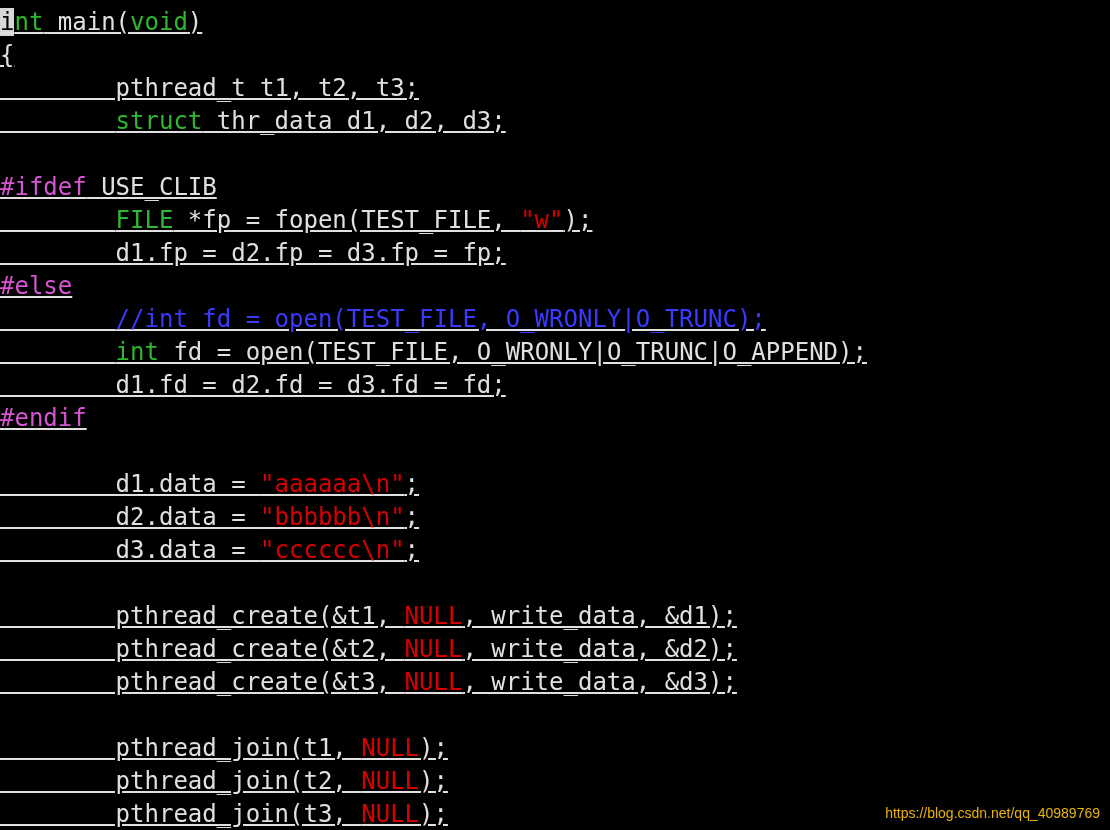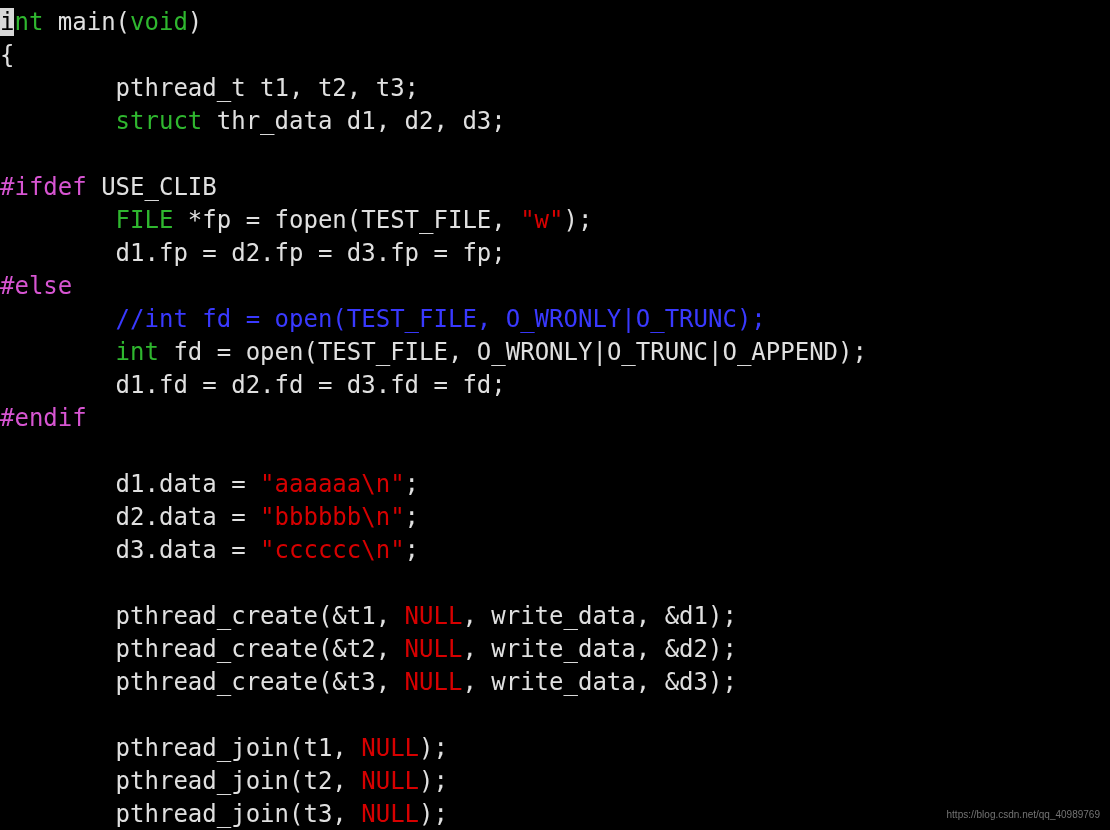--- a/index.html
+++ b/index.html
@@ -12,38 +12,39 @@
     font-size: 24px;
     line-height: 33px;
     color: #e0e0e0;
     overflow: hidden;
     position: relative;
   }
   pre {
     margin: 0;
     padding: 6px 0 0 0;
     white-space: pre;
+    text-decoration: underline;
   }
   .cursor {
     background: #d8d8d8;
     color: #000000;
   }
   .kw-type   { color: #2fb72f; }   
   .kw-pre    { color: #d755d2; }   
   .comment   { color: #3939ff; }   
   .string    { color: #d70000; }   
   .nullkw    { color: #d70000; }   
   .plain     { color: #e0e0e0; }
   .watermark {
     position: absolute;
     bottom: 10px;
     right: 10px;
-    font-size: 10px;
+    font-size: 14px;
     font-family: sans-serif;
-    color: #737373;
+    color: #eab308;
     line-height: 1;
   }
 </style>
 </head>
 <body>
 
 <pre><span><span class="cursor">i</span><span class="kw-type">nt</span><span class="plain"> main(</span><span class="kw-type">void</span><span class="plain">)</span></span>
 <span class="plain">{</span>
 <span class="plain">        pthread_t t1, t2, t3;</span>
 <span><span class="plain">        </span><span class="kw-type">struct</span><span class="plain"> thr_data d1, d2, d3;</span></span>

